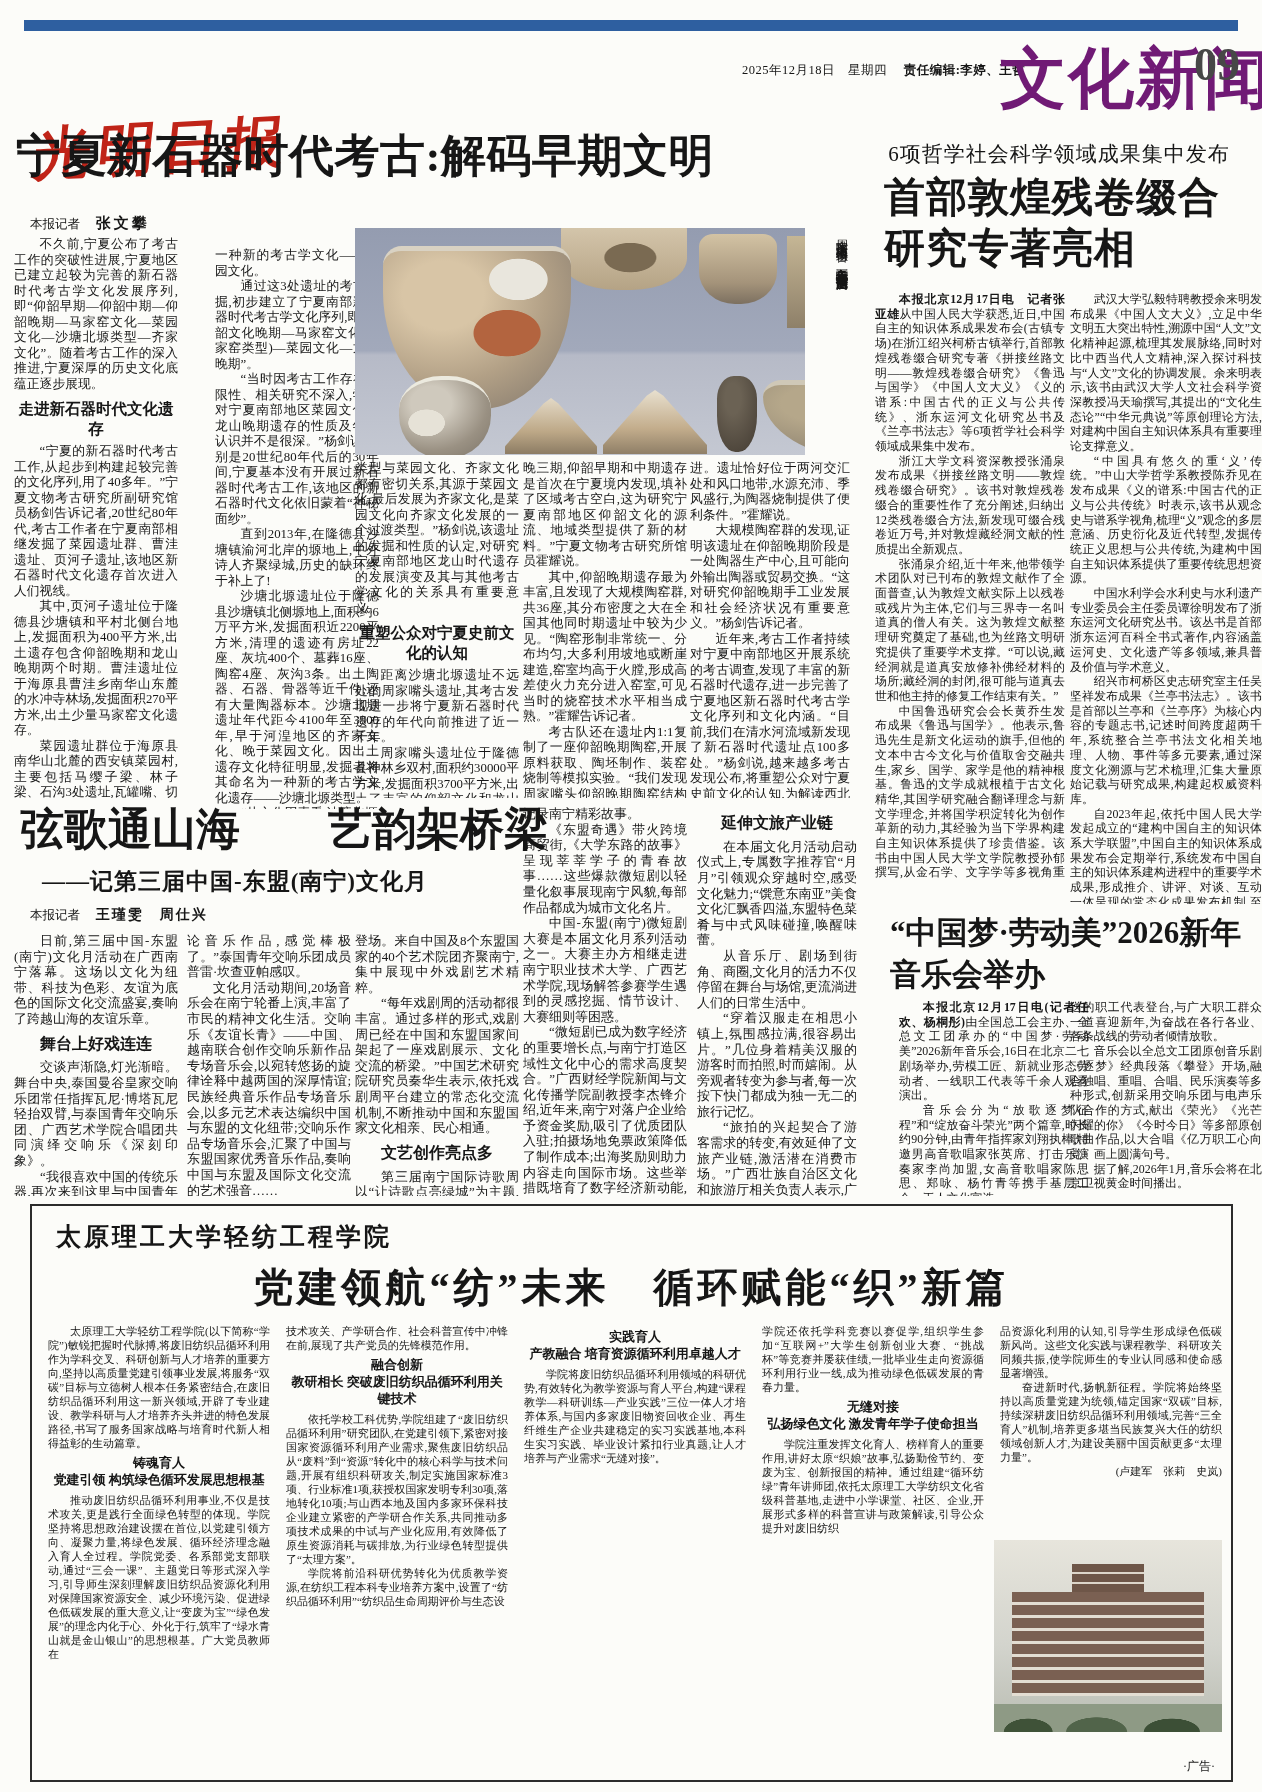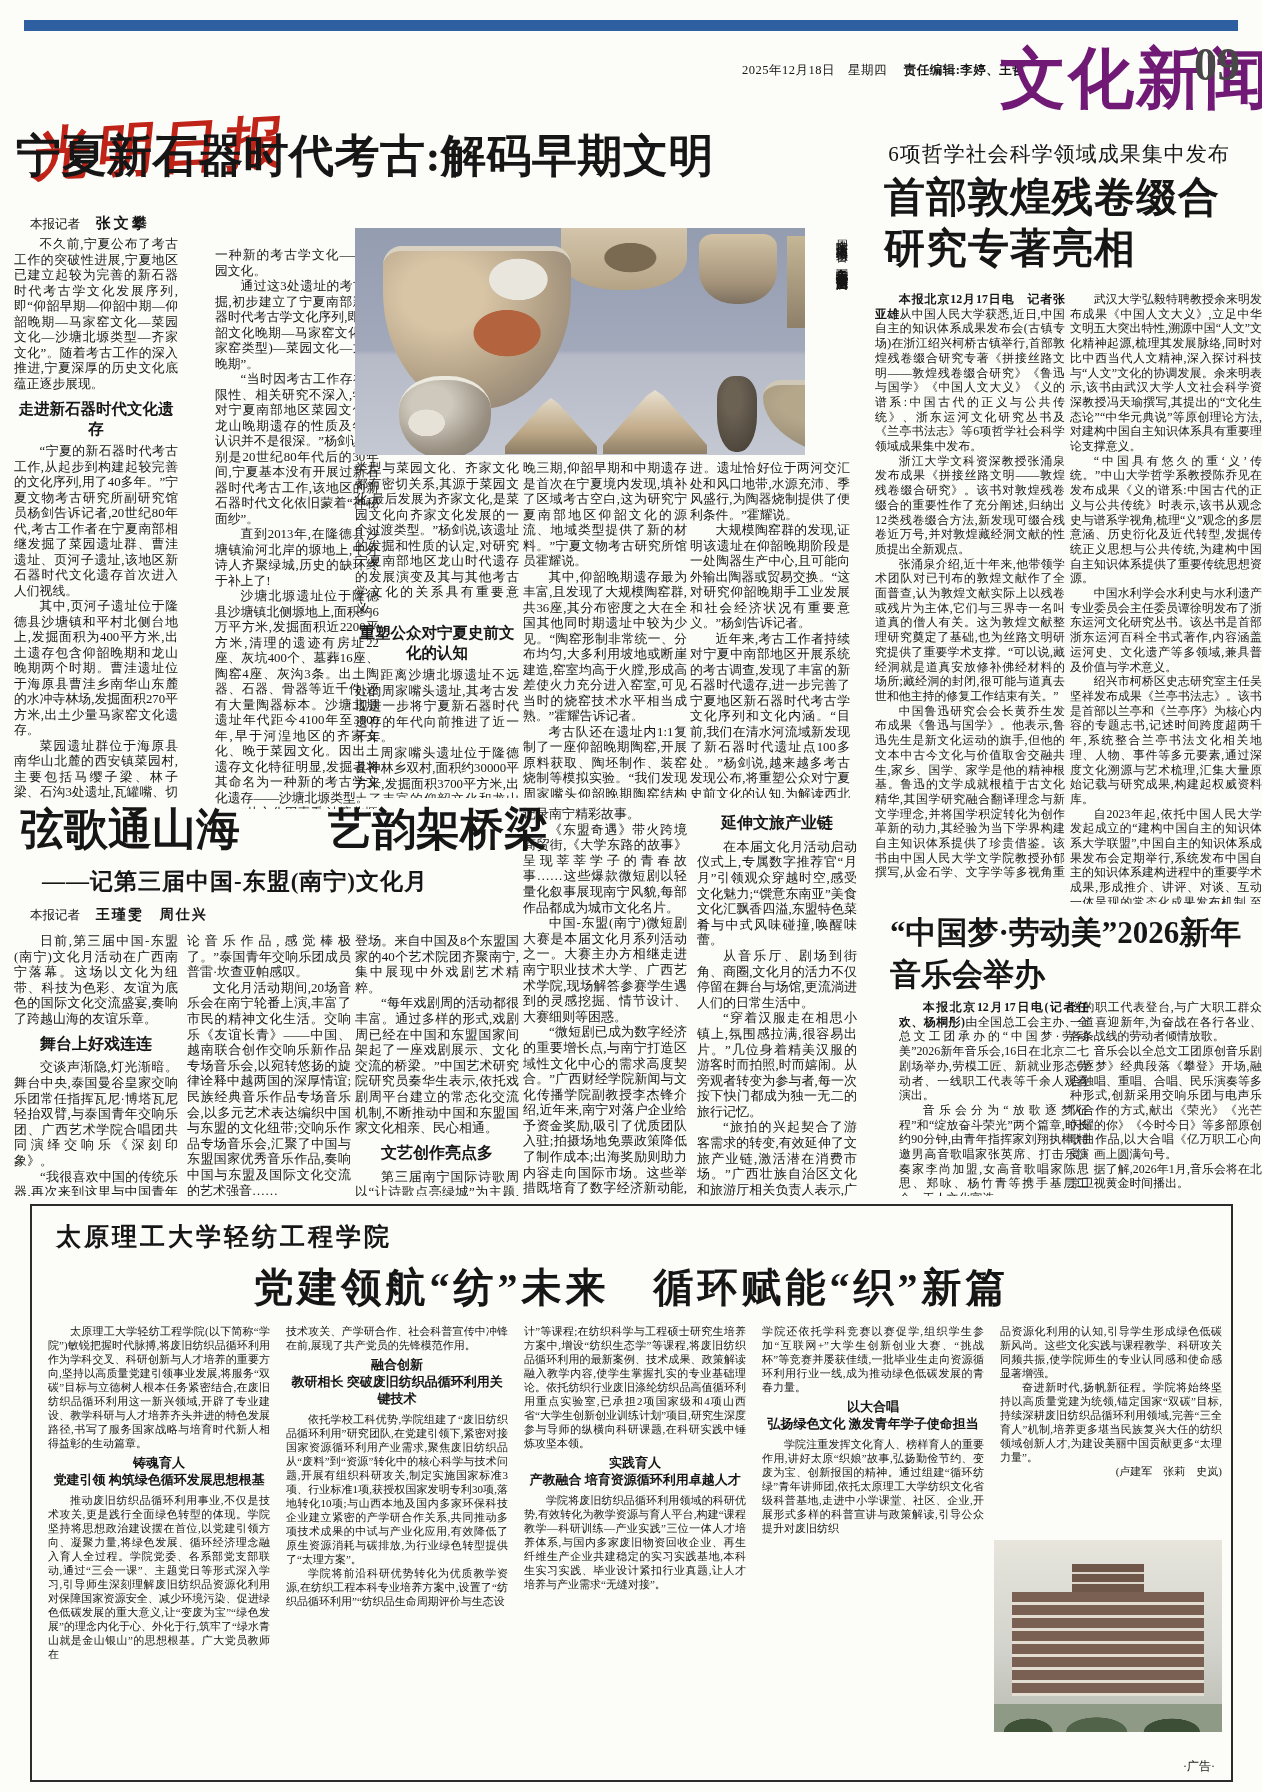--- a/index.html
+++ b/index.html
@@ -249,31 +249,30 @@
     <div class="col adtxt adcol adc2">
         <p class="cont">技术攻关、产学研合作、社会科普宣传中冲锋在前,展现了共产党员的先锋模范作用。</p>
         <div class="csub">
           <div>融合创新</div>
           <div>教研相长 突破废旧纺织品循环利用关键技术</div>
         </div>
         <p>依托学校工科优势,学院组建了“废旧纺织品循环利用”研究团队,在党建引领下,紧密对接国家资源循环利用产业需求,聚焦废旧纺织品从“废料”到“资源”转化中的核心科学与技术问题,开展有组织科研攻关,制定实施国家标准3项、行业标准1项,获授权国家发明专利30项,落地转化10项;与山西本地及国内多家环保科技企业建立紧密的产学研合作关系,共同推动多项技术成果的中试与产业化应用,有效降低了原生资源消耗与碳排放,为行业绿色转型提供了“太理方案”。</p>
         <p>学院将前沿科研优势转化为优质教学资源,在纺织工程本科专业培养方案中,设置了“纺织品循环利用”“纺织品生命周期评价与生态设</p>
       </div>
     <div class="col adtxt adcol adc3">
-        <p class="cont">计”等课程;在纺织科学与工程硕士研究生培养方案中,增设“纺织生态学”等课程,将废旧纺织品循环利用的最新案例、技术成果、政策解读融入教学内容,使学生掌握扎实的专业基础理论。依托纺织行业废旧涤纶纺织品高值循环利用重点实验室,已承担2项国家级和4项山西省“大学生创新创业训练计划”项目,研究生深度参与导师的纵横向科研课题,在科研实践中锤炼攻坚本领。</p>
         <div class="csub">
           <div>实践育人</div>
           <div>产教融合 培育资源循环利用卓越人才</div>
         </div>
         <p>学院将废旧纺织品循环利用领域的科研优势,有效转化为教学资源与育人平台,构建“课程教学—科研训练—产业实践”三位一体人才培养体系,与国内多家废旧物资回收企业、再生纤维生产企业共建稳定的实习实践基地,本科生实习实践、毕业设计紧扣行业真题,让人才培养与产业需求“无缝对接”。</p>
       </div>
     <div class="col adtxt adcol adc4">
         <p class="cont">学院还依托学科竞赛以赛促学,组织学生参加“互联网+”大学生创新创业大赛、“挑战杯”等竞赛并屡获佳绩,一批毕业生走向资源循环利用行业一线,成为推动绿色低碳发展的青春力量。</p>
         <div class="csub">
-          <div>以大合唱</div>
+          <div>无缝对接</div>
           <div>弘扬绿色文化 激发青年学子使命担当</div>
         </div>
         <p>学院注重发挥文化育人、榜样育人的重要作用,讲好太原“织娘”故事,弘扬勤俭节约、变废为宝、创新报国的精神。通过组建“循环纺绿”青年讲师团,依托太原理工大学纺织文化省级科普基地,走进中小学课堂、社区、企业,开展形式多样的科普宣讲与政策解读,引导公众提升对废旧纺织</p>
       </div>
     <div class="col adtxt adcol adc5">
         <p class="cont">品资源化利用的认知,引导学生形成绿色低碳新风尚。这些文化实践与课程教学、科研攻关同频共振,使学院师生的专业认同感和使命感显著增强。</p>
         <p>奋进新时代,扬帆新征程。学院将始终坚持以高质量党建为统领,锚定国家“双碳”目标,持续深耕废旧纺织品循环利用领域,完善“三全育人”机制,培养更多堪当民族复兴大任的纺织领域创新人才,为建设美丽中国贡献更多“太理力量”。</p>
         <p class="pright">(卢建军　张莉　史岚)</p>
       </div>
     <div class="ad-photo">

